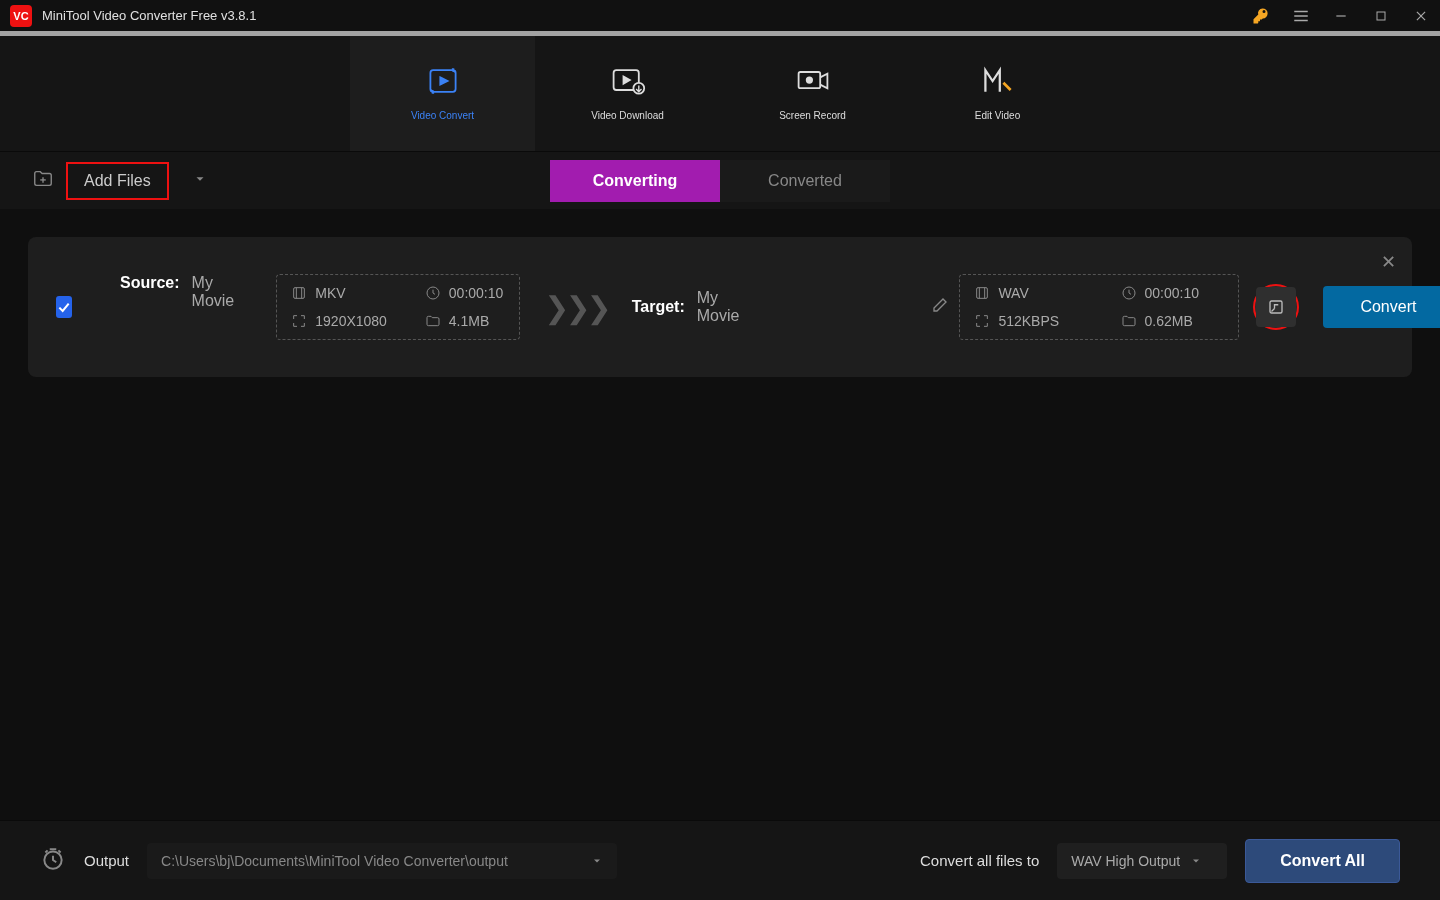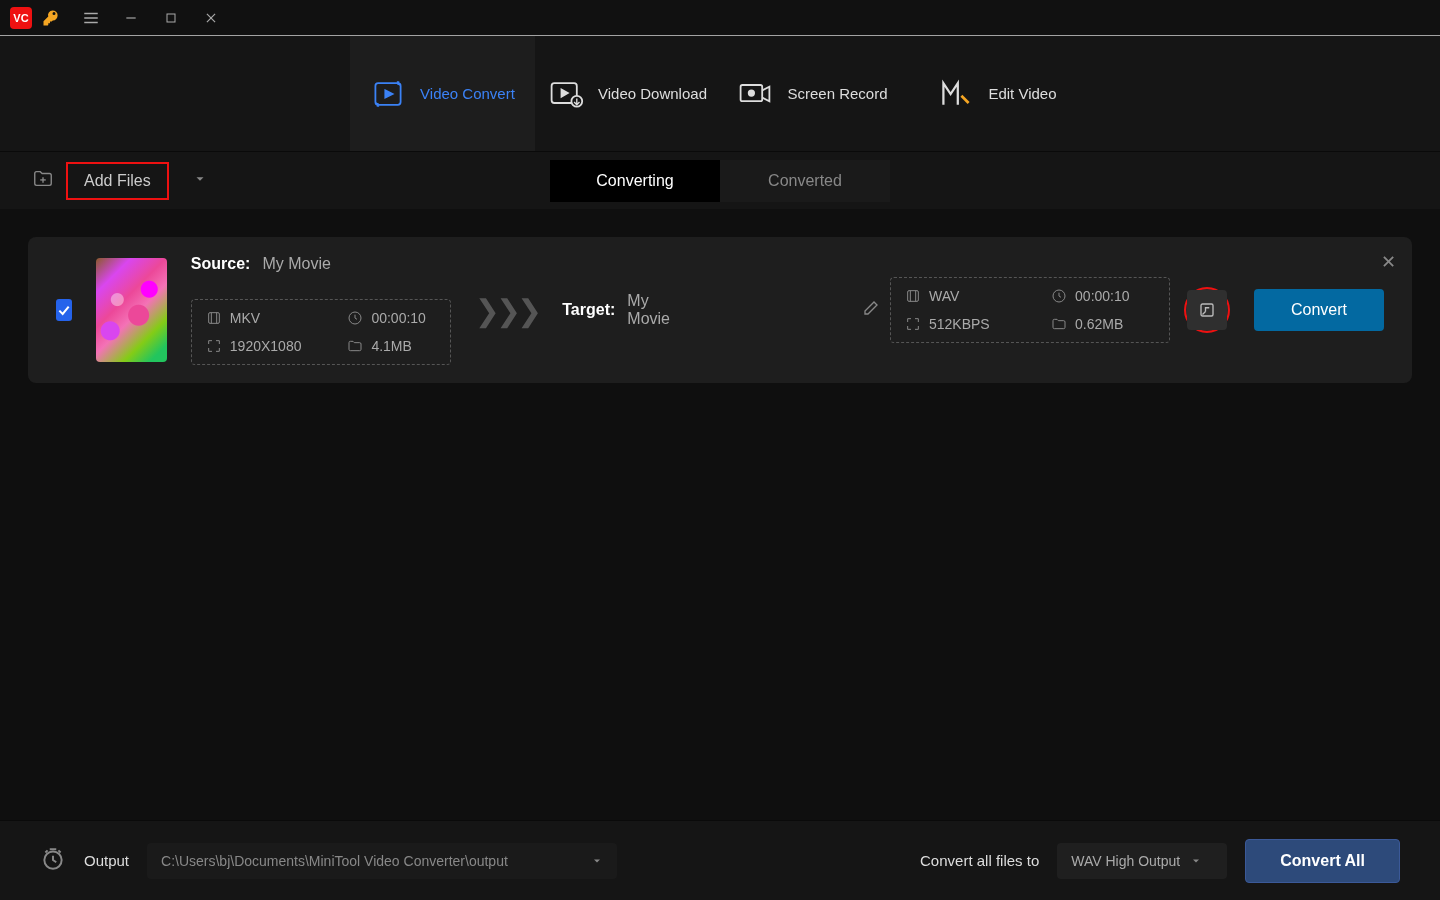--- a/index.html
+++ b/index.html
@@ -1,50 +1,50 @@
 <!DOCTYPE html>
 <html><head>
 <meta charset="utf-8">
 <style>
 * { margin: 0; padding: 0; box-sizing: border-box; font-family: -apple-system, "Segoe UI", Arial, sans-serif; }
 body { background: #0f0f0f; color: #c0c0c0; width: 1440px; height: 900px; overflow: hidden; }
 
 
-.titlebar { height: 36px; background: #111; display: flex; align-items: center; padding: 0 10px; border-bottom: 1px solid #a3a3a3; }
+.titlebar { height: 36px; background: #111; display: flex; align-items: center; padding: 0 10px; border-bottom: 5px solid #a3a3a3; }
 .logo { width: 22px; height: 22px; background: #e11; border-radius: 4px; display: flex; align-items: center; justify-content: center; color: #fff; font-size: 11px; font-weight: bold; margin-right: 10px; }
 .title { color: #e0e0e0; font-size: 13px; flex: 1; }
 .winbtns { display: flex; align-items: center; gap: 22px; }
 .winbtn { width: 18px; height: 18px; color: #aaa; display: flex; align-items: center; justify-content: center; cursor: pointer; }
 .key-icon { color: #f5a623; }
 
 
 .maintabs { height: 115px; background: #151515; display: flex; align-items: stretch; justify-content: center; }
-.maintab { width: 185px; display: flex; flex-direction: row; align-items: center; justify-content: center; gap: 14px; color: #ddd; font-size: 15px; cursor: pointer; }
+.maintab { width: 185px; display: flex; flex-direction: column; align-items: center; justify-content: center; gap: 14px; color: #ddd; font-size: 10px; cursor: pointer; }
 .maintab.active { background: #1d1d1d; color: #3b82f6; }
 .maintab svg { width: 36px; height: 30px; }
 .maintab.active svg { color: #3b82f6; }
 
 
 .toolbar { height: 58px; background: #151515; display: flex; align-items: center; padding: 0 32px; border-top: 1px solid #0a0a0a; }
 .addfiles-wrap { display: flex; align-items: center; gap: 12px; }
 .addfiles-icon { color: #888; }
 .addfiles { border: 2.5px solid #e11; padding: 8px 16px; color: #ccc; font-size: 16px; cursor: pointer; }
 .dropdown-caret { color: #888; margin-left: 12px; cursor: pointer; }
 .subtabs { display: flex; margin-left: auto; margin-right: auto; position: absolute; left: 50%; transform: translateX(-50%); }
 .subtab { width: 170px; height: 42px; display: flex; align-items: center; justify-content: center; font-size: 16px; background: #1a1a1a; color: #888; cursor: pointer; }
-.subtab.active { background: #000000; color: #fff; font-weight: 400; }
+.subtab.active { background: #a21caf; color: #fff; font-weight: 700; }
 
 
 .filelist { padding: 28px; }
 .filecard { background: #1e1e1e; border-radius: 8px; padding: 18px 28px; display: flex; align-items: center; gap: 24px; position: relative; }
 .checkbox { width: 22px; height: 22px; background: #2563eb; border-radius: 3px; display: flex; align-items: center; justify-content: center; color: #fff; cursor: pointer; }
 .thumb { width: 152px; height: 104px; border-radius: 4px; background: linear-gradient(135deg,#8b5a2b 0%, #d946ef 20%, #ec4899 40%, #f472b6 55%, #84cc16 75%, #22c55e 90%); position: relative; overflow: hidden; }
 .thumb::before { content:""; position:absolute; inset:0; background: radial-gradient(circle at 30% 40%, #fff6 0 6px, transparent 7px), radial-gradient(circle at 60% 55%, #ec4899 0 10px, transparent 11px), radial-gradient(circle at 75% 30%, #f0f 0 8px, transparent 9px), radial-gradient(circle at 20% 70%, #d946ef 0 9px, transparent 10px); }
 
-.info-col { display: flex; flex-direction: column; gap: 26px; }
+.info-col { display: flex; flex-direction: row; gap: 26px; }
 .info-head { display: flex; gap: 12px; font-size: 16px; }
 .info-head .lbl { color: #fff; font-weight: 600; }
 .info-head .val { color: #aaa; }
 .metabox { border: 1.5px dashed #555; border-radius: 4px; padding: 10px 14px; display: grid; grid-template-columns: auto auto; column-gap: 36px; row-gap: 12px; width: 260px; }
 .metaitem { display: flex; align-items: center; gap: 8px; color: #aaa; font-size: 14px; }
 .metaitem svg { width: 16px; height: 16px; color: #888; flex-shrink: 0; }
 
 .arrows { color: #555; font-size: 30px; letter-spacing: -4px; }
 
 .target-wrap { display: flex; gap: 10px; }
@@ -67,20 +67,21 @@
 .output-field { background: #1a1a1a; color: #888; padding: 10px 14px; border-radius: 4px; font-size: 14px; width: 470px; display: flex; align-items: center; justify-content: space-between; cursor: pointer; }
 .spacer { flex: 1; }
 .format-select { background: #1f1f1f; color: #aaa; padding: 10px 14px; border-radius: 4px; font-size: 14px; display: flex; align-items: center; gap: 10px; width: 170px; cursor: pointer; }
 .convert-all { background: #2d4a7a; color: #fff; padding: 12px 34px; border-radius: 4px; font-size: 16px; font-weight: 600; border: 1px solid #3b5998; cursor: pointer; }
 </style>
 </head>
 <body>
 
 <div class="titlebar">
   <div class="logo">VC</div>
+  <div class="title">MiniTool Video Converter Free v3.8.1</div>
   <div class="winbtns">
     <div class="winbtn key-icon">
       <svg viewBox="0 0 24 24" width="18" height="18" fill="currentColor">
           <path d="M14 2a6 6 0 00-5.65 8L2 16.34V22h5.66l.7-.7V19h2.3v-2.3h2.3l1.39-1.39A6 6 0 1014 2zm2 6a2 2 0 110-4 2 2 0 010 4z"></path>
         </svg>
     </div>
     <div class="winbtn">
       <svg viewBox="0 0 24 24" width="18" height="18" stroke="currentColor" stroke-width="2">
           <line x1="3" y1="6" x2="21" y2="6"></line>
           <line x1="3" y1="12" x2="21" y2="12"></line>

